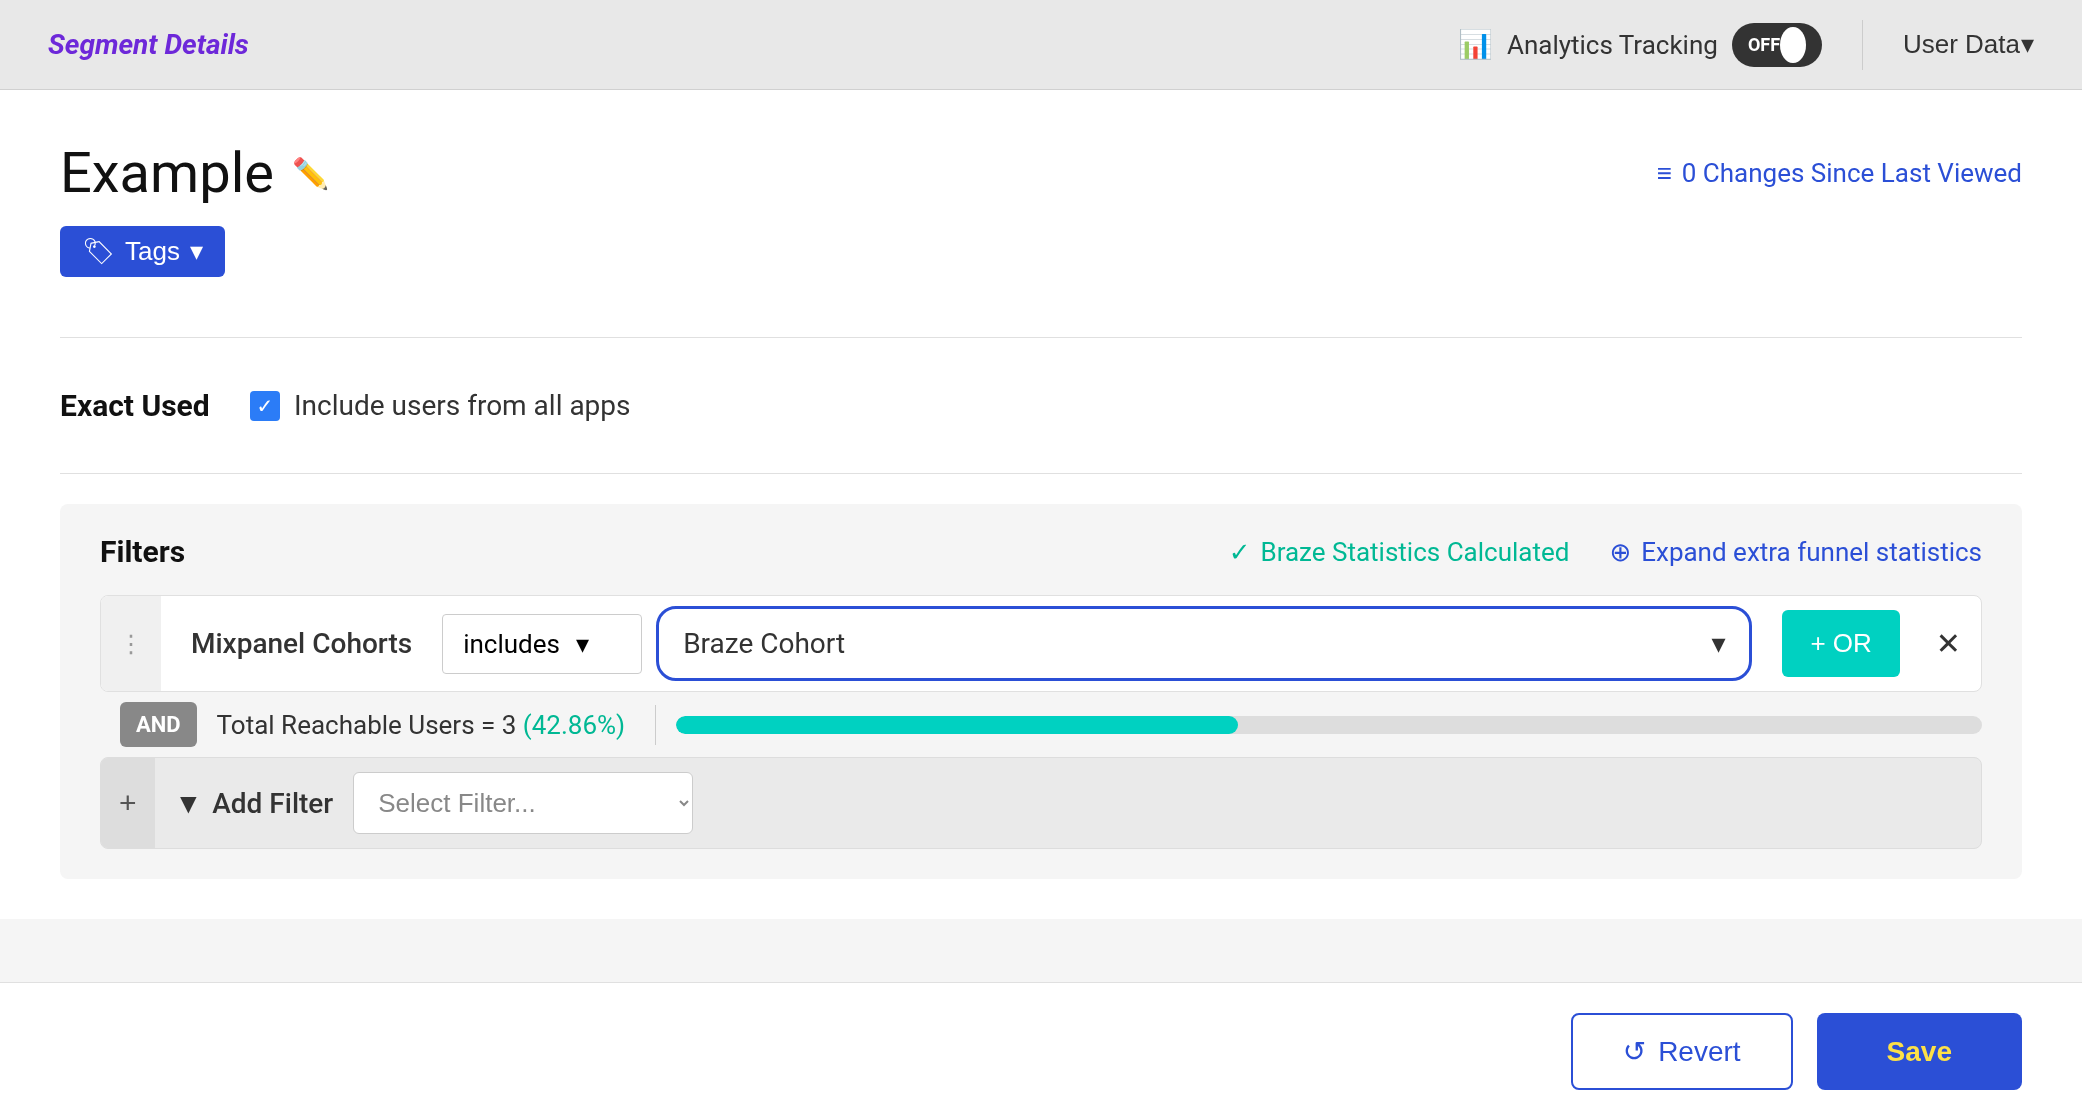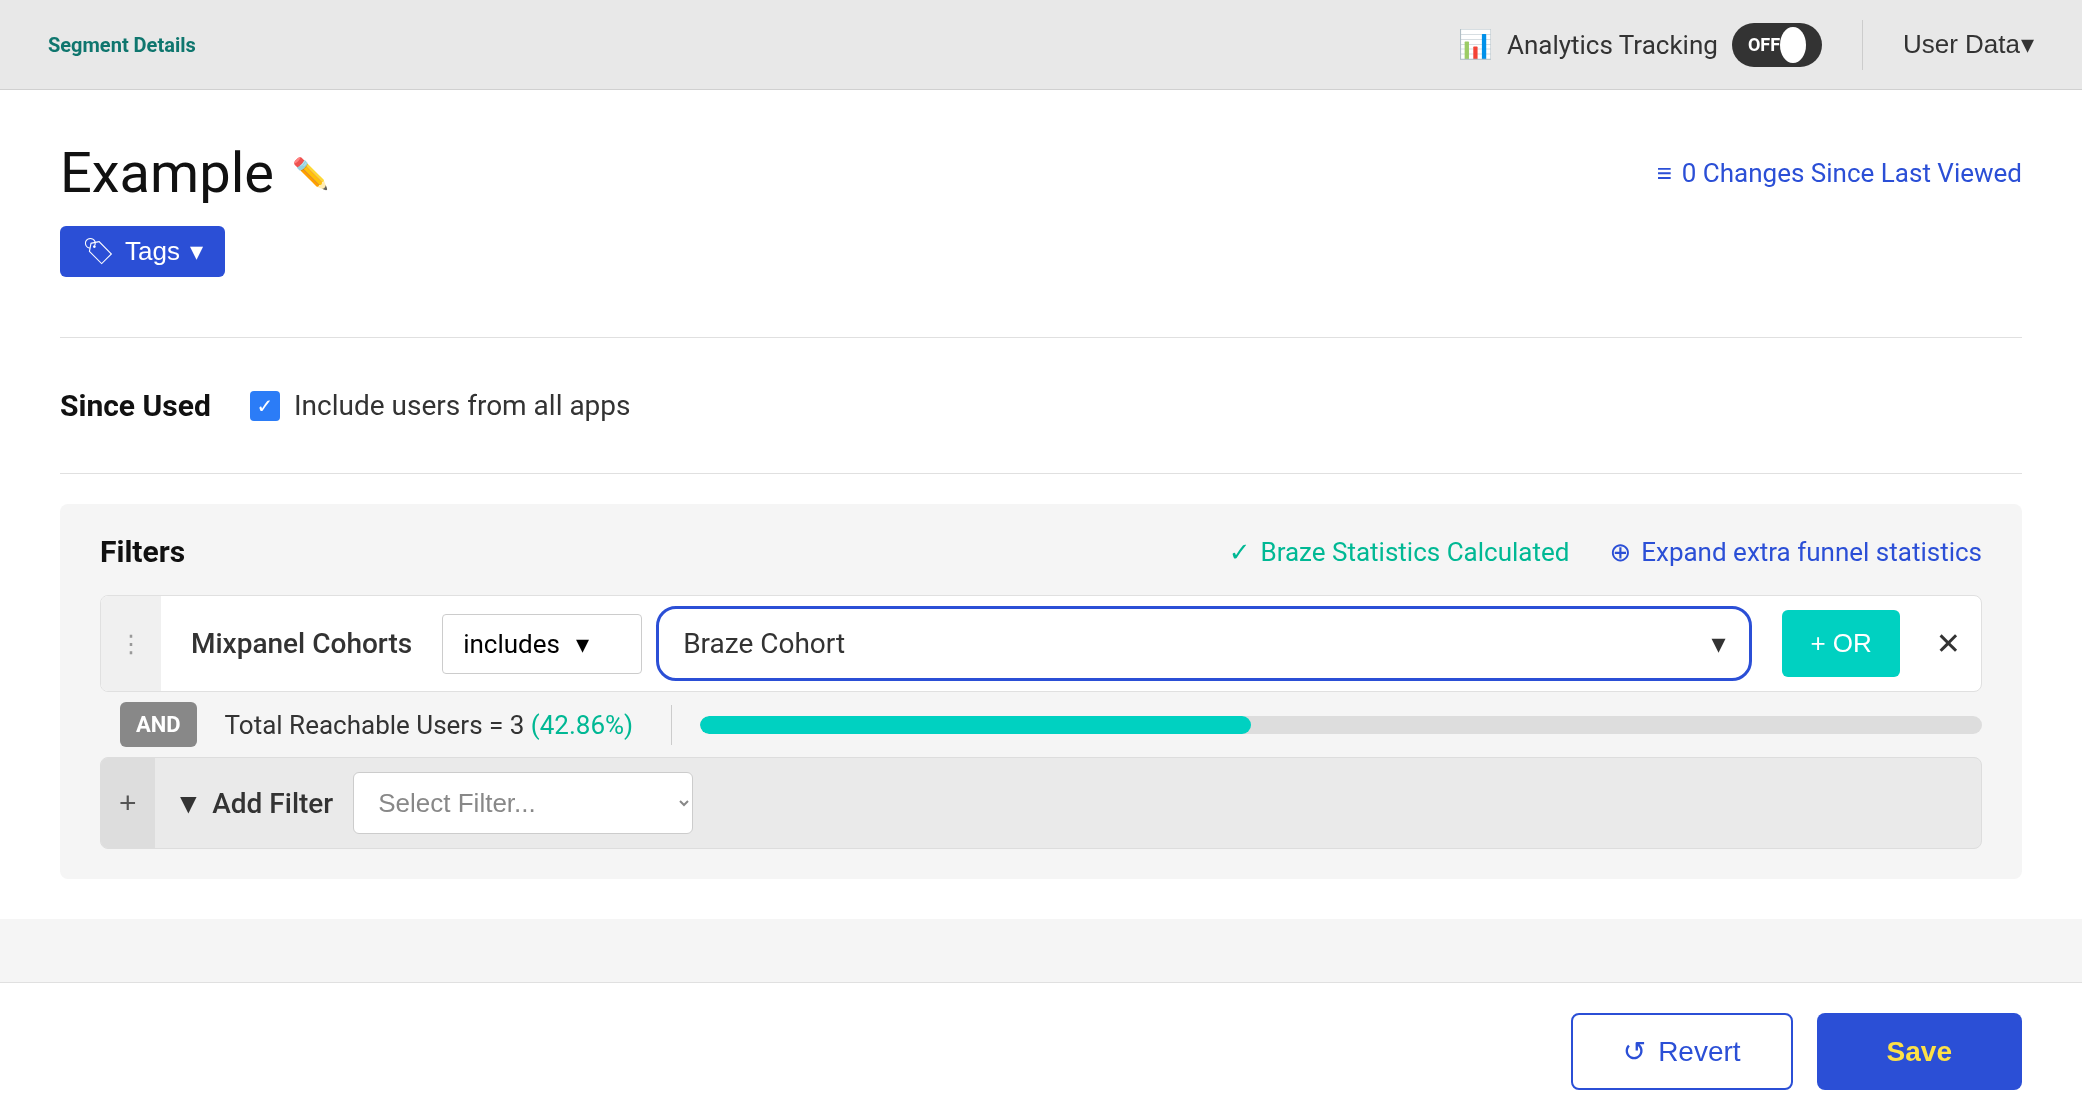--- a/index.html
+++ b/index.html
@@ -16,22 +16,23 @@
       background: #e8e8e8;
       display: flex;
       align-items: center;
       justify-content: space-between;
       padding: 18px 48px;
       border-bottom: 1px solid #d0d0d0;
       height: 90px;
     }
     .top-bar-title {
       font-weight: 700;
-      font-size: 20px;
-      color: #0f766e;
+      font-size: 28px;
+      color: #6d28d9;
+      font-style: italic;
     }
     .top-bar-right {
       display: flex;
       align-items: center;
       gap: 40px;
     }
     .analytics-tracking {
       display: flex;
       align-items: center;
       gap: 14px;
@@ -280,21 +281,21 @@
       color: #333;
       cursor: pointer;
       background: none;
       border: none;
     }
 
     
     .stats-row {
       display: flex;
       align-items: center;
-      gap: 8px;
+      gap: 0;
       margin-bottom: 10px;
       padding-left: 20px;
     }
     .and-badge {
       background: #888;
       color: white;
       font-size: 22px;
       font-weight: 700;
       padding: 10px 16px;
       border-radius: 6px;
@@ -463,21 +464,21 @@
   <button class="tags-btn">
     <span>🏷</span>
     <span>Tags</span>
     <span>▾</span>
   </button>
 
   <hr class="divider">
 
   
   <div class="apps-used-section">
-    <span class="apps-used-label">Since Used</span>
+    <span class="apps-used-label">Exact Used</span>
     <div class="checkbox-container">
       <div class="checkbox">
         <span class="checkbox-check">✓</span>
       </div>
       <span class="checkbox-label">Include users from all apps</span>
     </div>
   </div>
 
   <hr class="divider">
 

